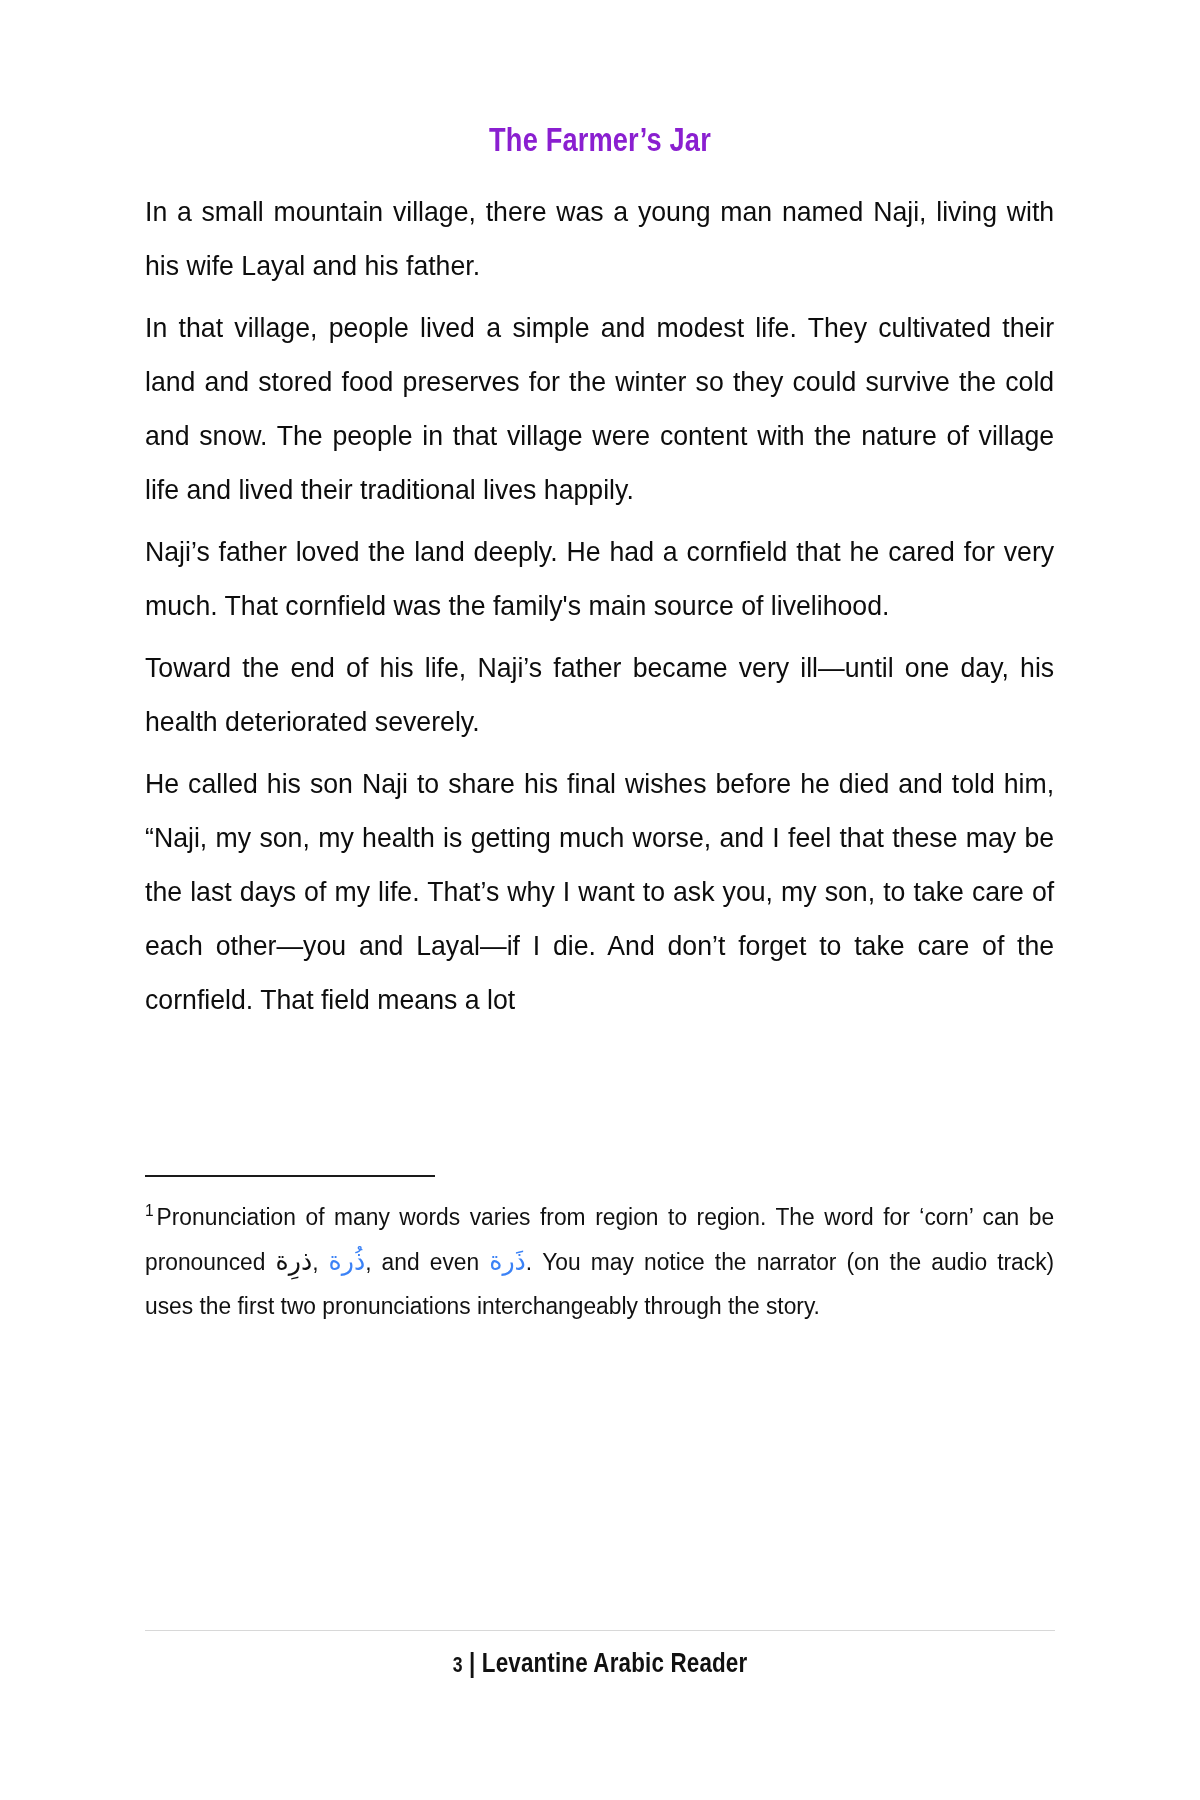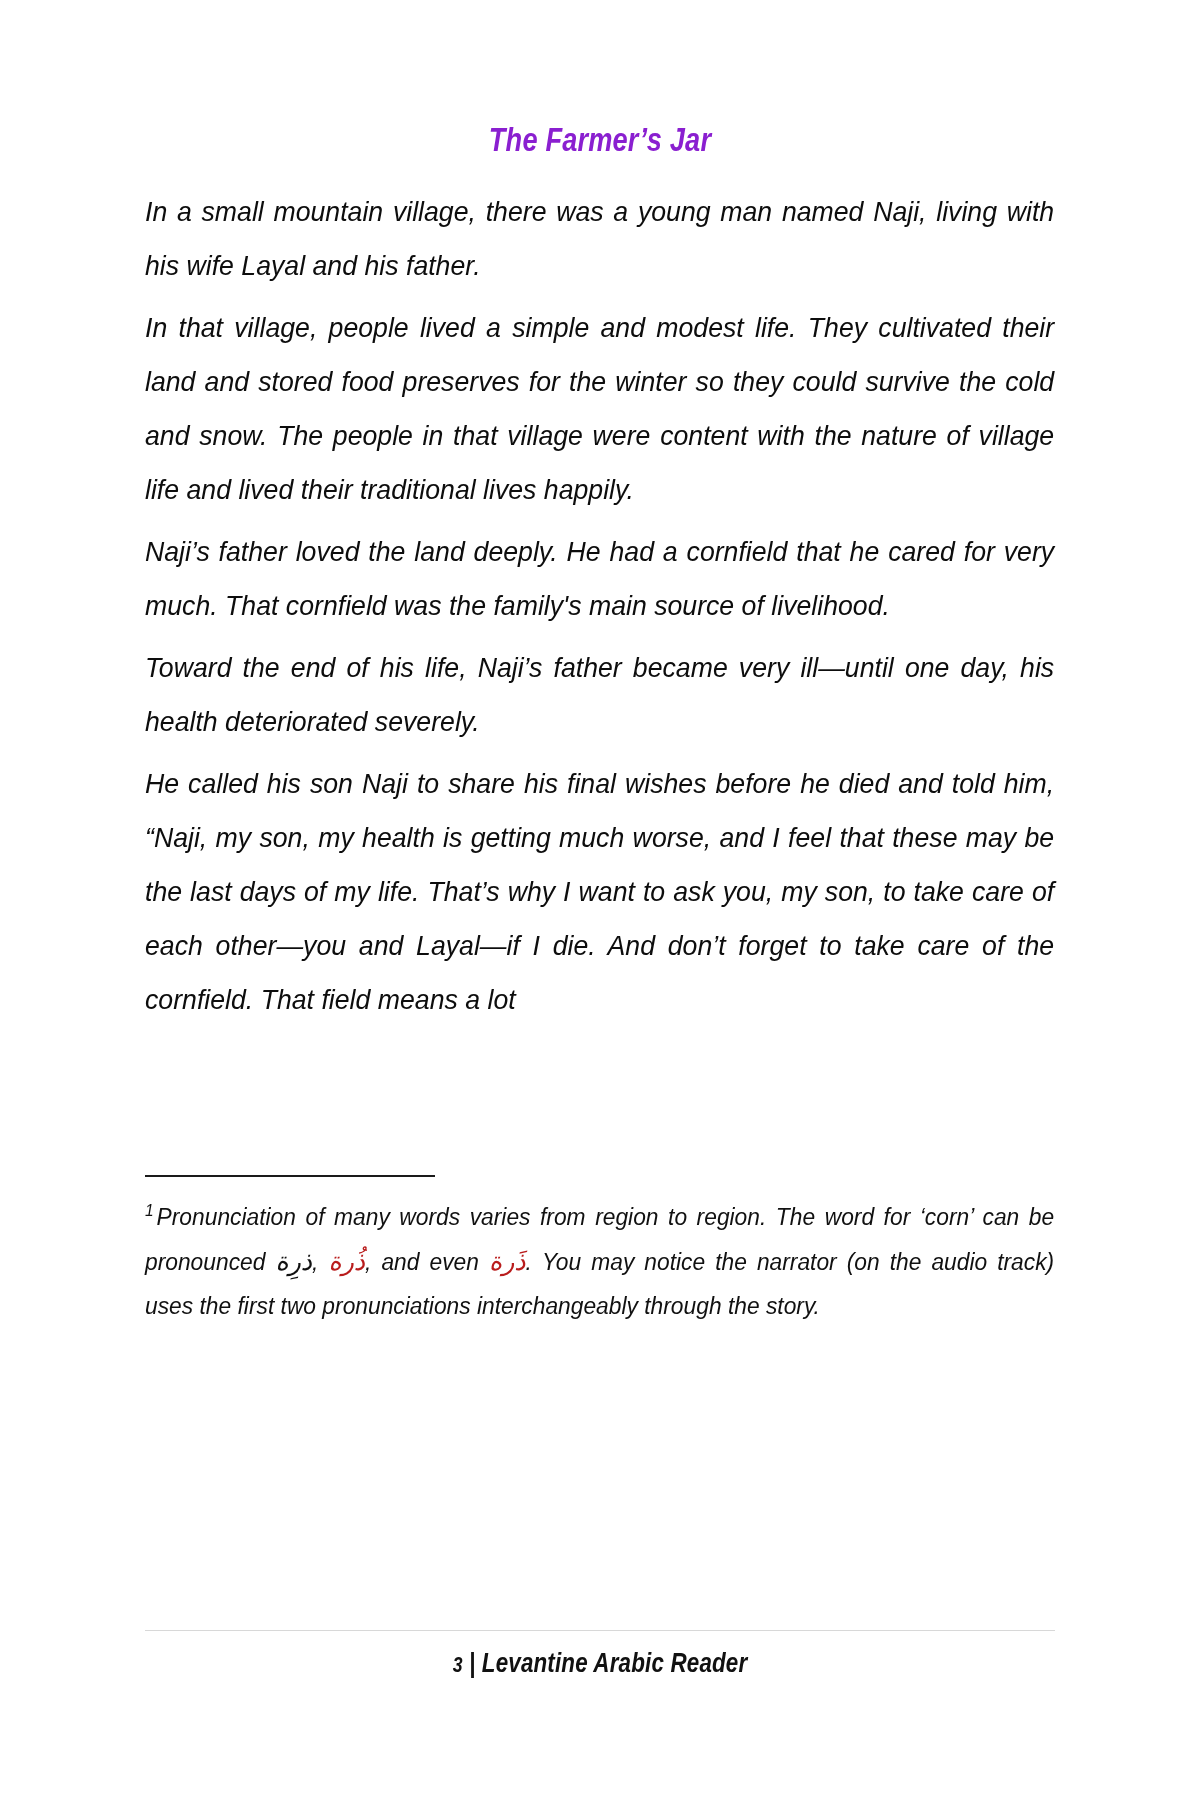--- a/index.html
+++ b/index.html
@@ -15,21 +15,20 @@
     -webkit-font-smoothing: antialiased;
   }
 
   .page {
     position: relative;
     width: 1088px;
     height: 1800px;
     box-sizing: border-box;
     padding: 11px;
     overflow: hidden;
-    font-style: italic;
   }
 
   .content {
     position: absolute;
     left: 145px;
     top: 120px;
     width: 910px;
   }
 
   
@@ -100,21 +99,21 @@
     margin-right: 3px;
   }
 
   .arabic {
     font-family: "DejaVu Sans", sans-serif;
     font-size: 26px;
     direction: rtl;
     unicode-bidi: isolate;
   }
   .diacritic-purple {
-    color: #b91c1c;
+    color: #3b82f6;
     margin-top: 12px;
   }
 
   
   .footer {
     position: absolute;
     left: 145px;
     top: 1630px;
     width: 910px;
   }

